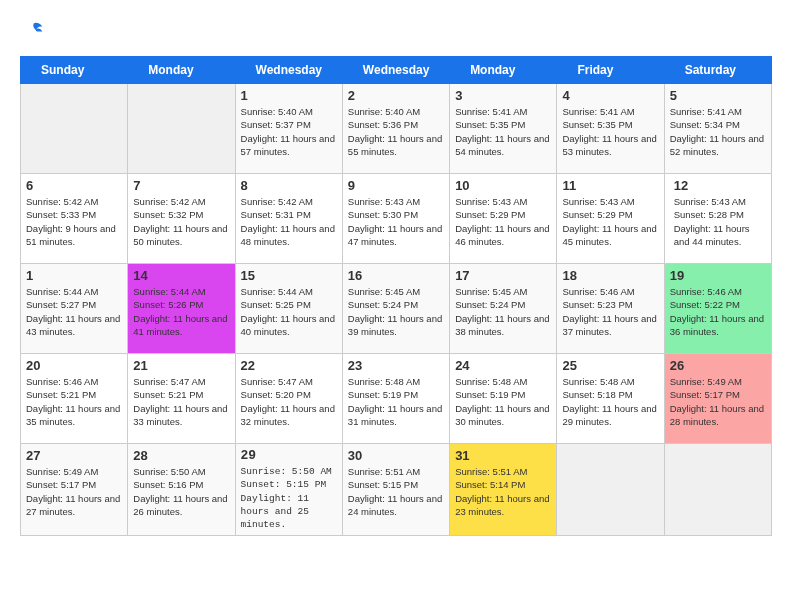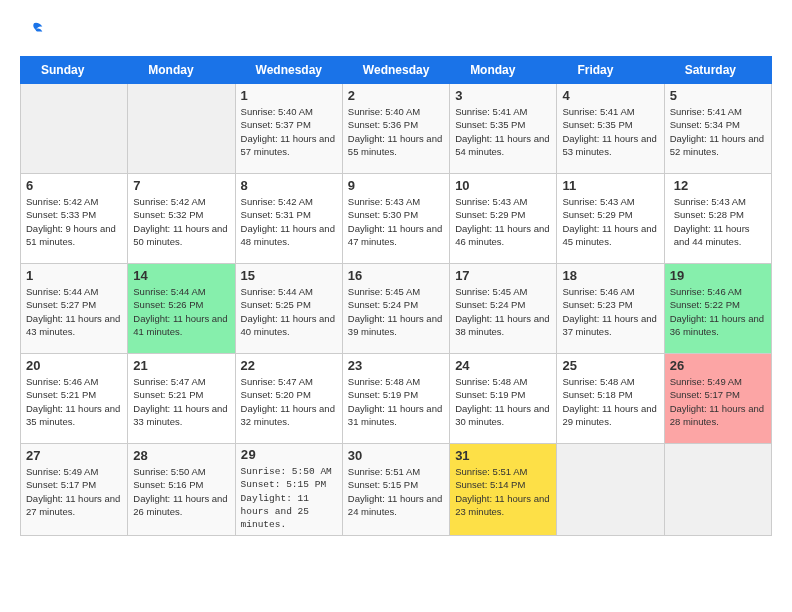--- a/index.html
+++ b/index.html
@@ -181,21 +181,21 @@
         <td style="background: rgb(255, 255, 255); padding-left: 9px;">
           <span class="day-number">12</span>
           <div class="day-info"><span>Sunrise: 5:43 AM</span><br><span>Sunset: 5:28 PM</span><br><span>Daylight: 11 hours and 44 minutes.</span></div>
         </td>
       </tr>
       <tr>
         <td style="background: rgb(249, 249, 249);">
           <span class="day-number">1</span>
           <div class="day-info"><span>Sunrise: 5:44 AM</span><br><span>Sunset: 5:27 PM</span><br><span>Daylight: 11 hours and 43 minutes.</span></div>
         </td>
-        <td style="background: #86efac; margin-top: 16px;">
+        <td style="background: #d946ef; margin-top: 16px;">
           <span class="day-number">14</span>
           <div class="day-info"><span>Sunrise: 5:44 AM</span><br><span>Sunset: 5:26 PM</span><br><span>Daylight: 11 hours and 41 minutes.</span></div>
         </td>
         <td style="background: rgb(249, 249, 249);">
           <span class="day-number">15</span>
           <div class="day-info"><span>Sunrise: 5:44 AM</span><br><span>Sunset: 5:25 PM</span><br><span>Daylight: 11 hours and 40 minutes.</span></div>
         </td>
         <td style="background: rgb(249, 249, 249);">
           <span class="day-number">16</span>
           <div class="day-info"><span>Sunrise: 5:45 AM</span><br><span>Sunset: 5:24 PM</span><br><span>Daylight: 11 hours and 39 minutes.</span></div>

